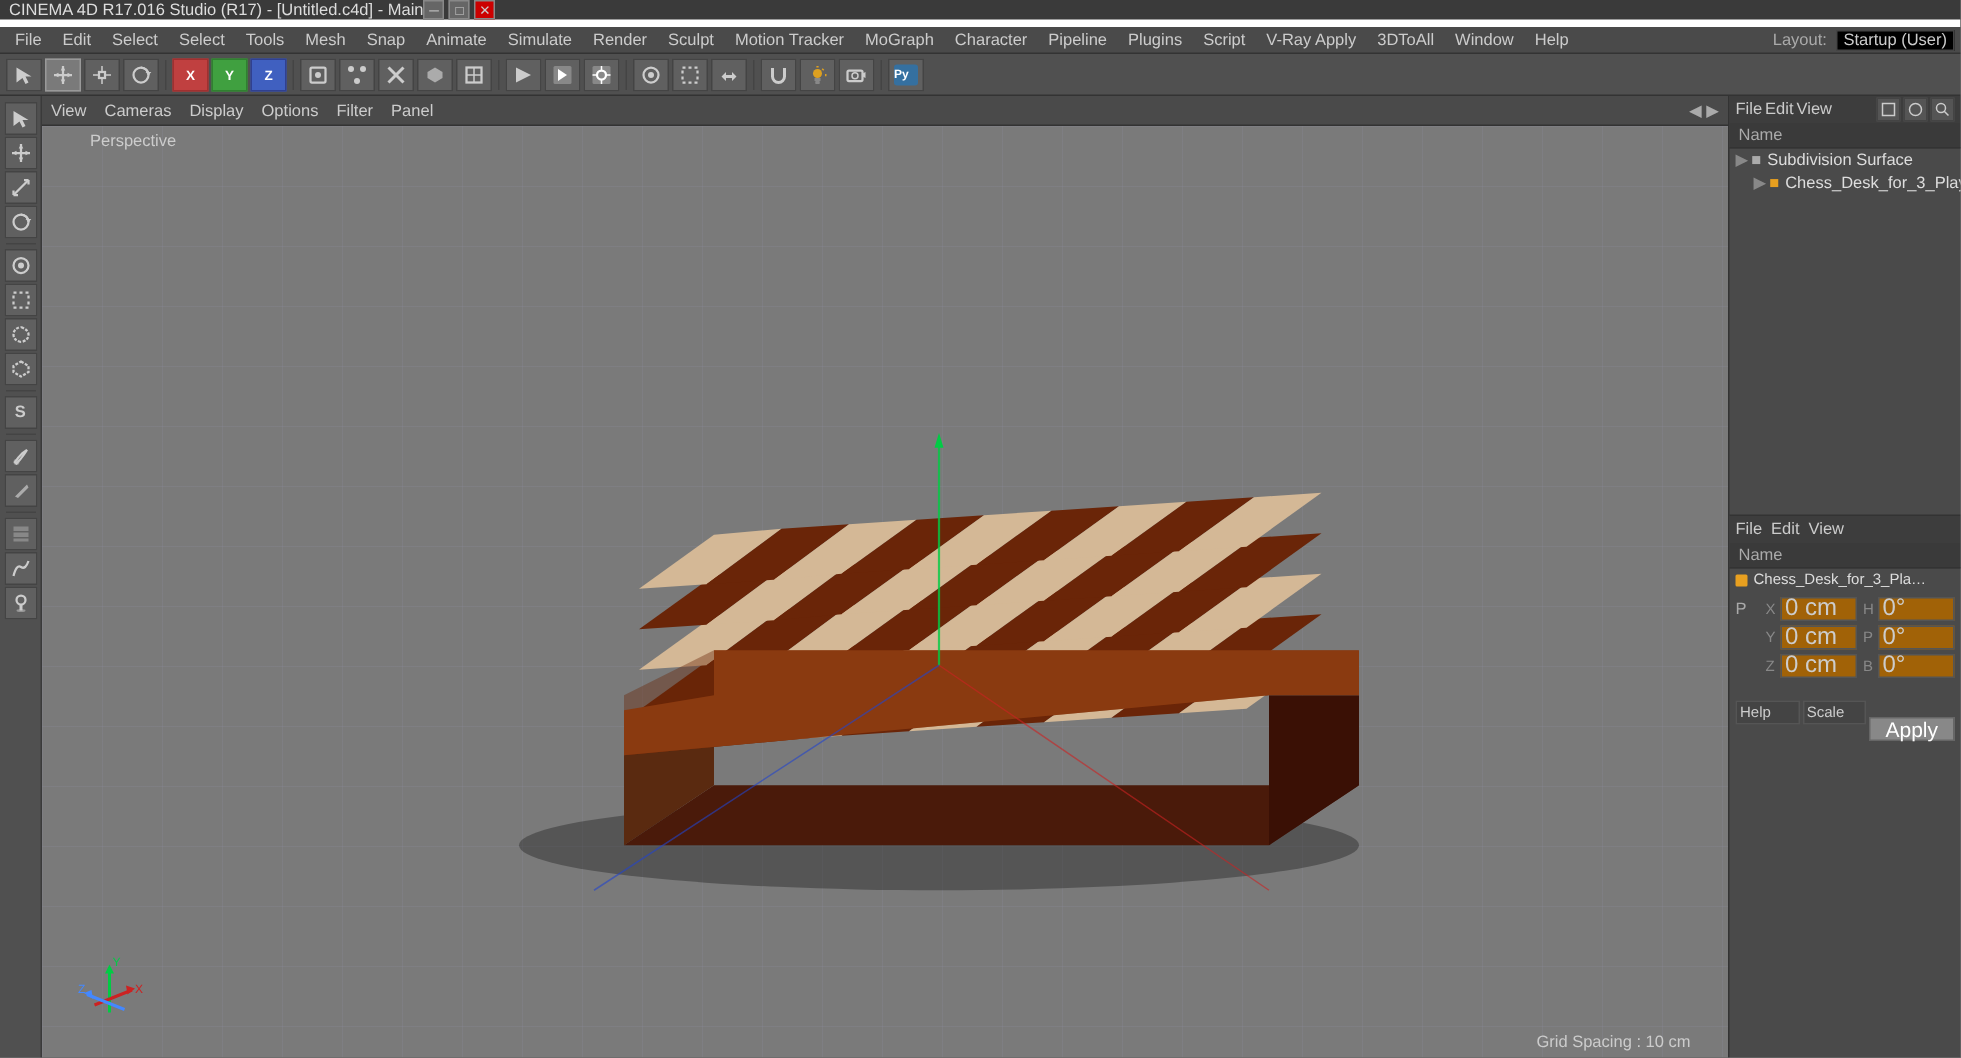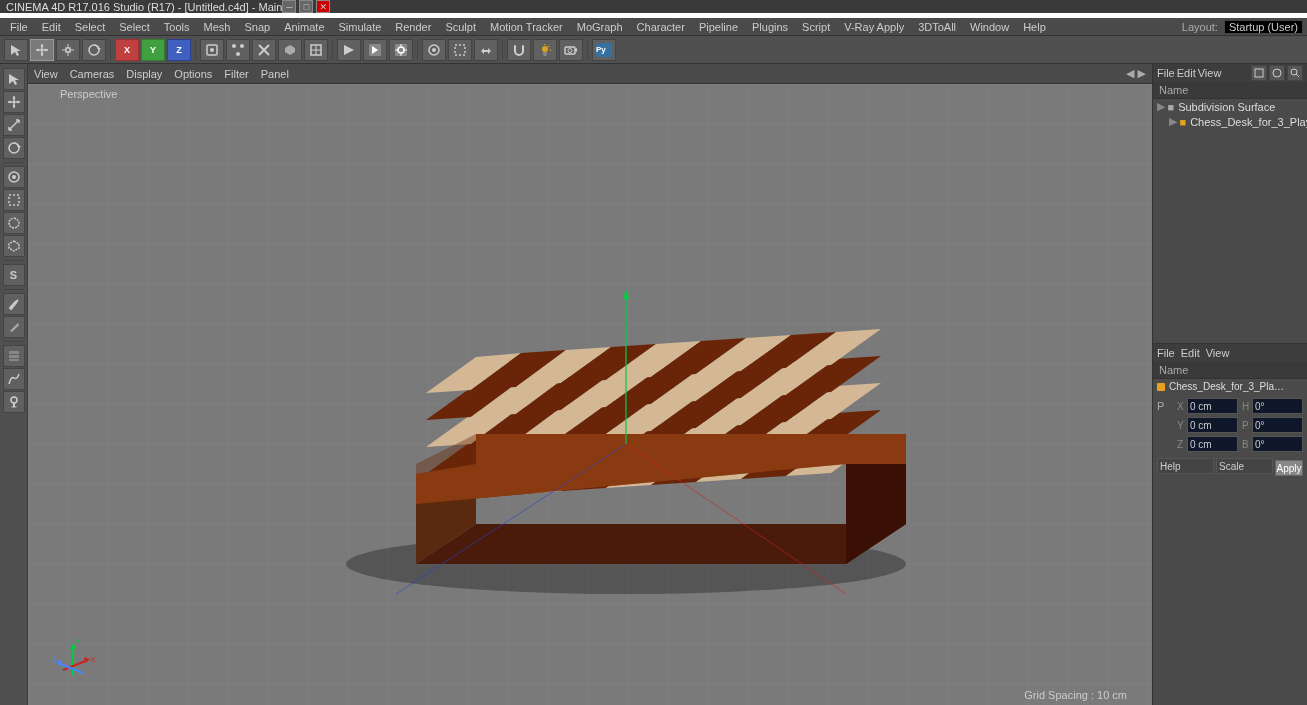--- a/index.html
+++ b/index.html
@@ -257,41 +257,41 @@
       margin-bottom: 3px;
       font-size: 11px;
     }
     .attr-label {
       color: #aaa;
       width: 20px;
     }
     .attr-value-box {
       flex: 1;
       height: 16px;
-      background: #0f172a;
+      background: #a16207;
       border: 1px solid #555;
       padding: 0 2px;
       color: #ccc;
-      font-size: 10px;
+      font-size: 16px;
       display: flex;
       align-items: center;
     }
 
     .apply-btn {
-      width: 28px;
+      width: 57px;
       height: 16px;
       background: #888;
       border: 1px solid #666;
       color: #fff;
-      font-size: 10px;
+      font-size: 14px;
       display: flex;
       align-items: center;
       justify-content: center;
       cursor: pointer;
-      margin-top: 4px;
+      margin-top: 22px;
       margin-left: auto;
     }
 
     .coord-dropdown {
       height: 16px;
       background: #444;
       border: 1px solid #555;
       color: #ccc;
       font-size: 10px;
       flex: 1;

